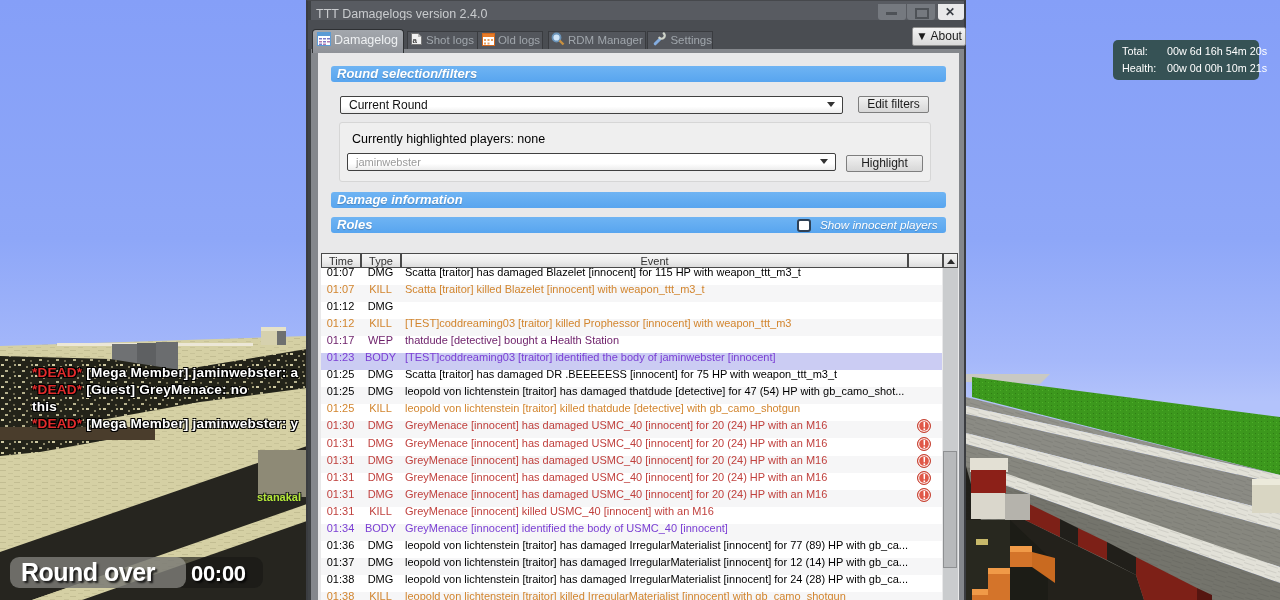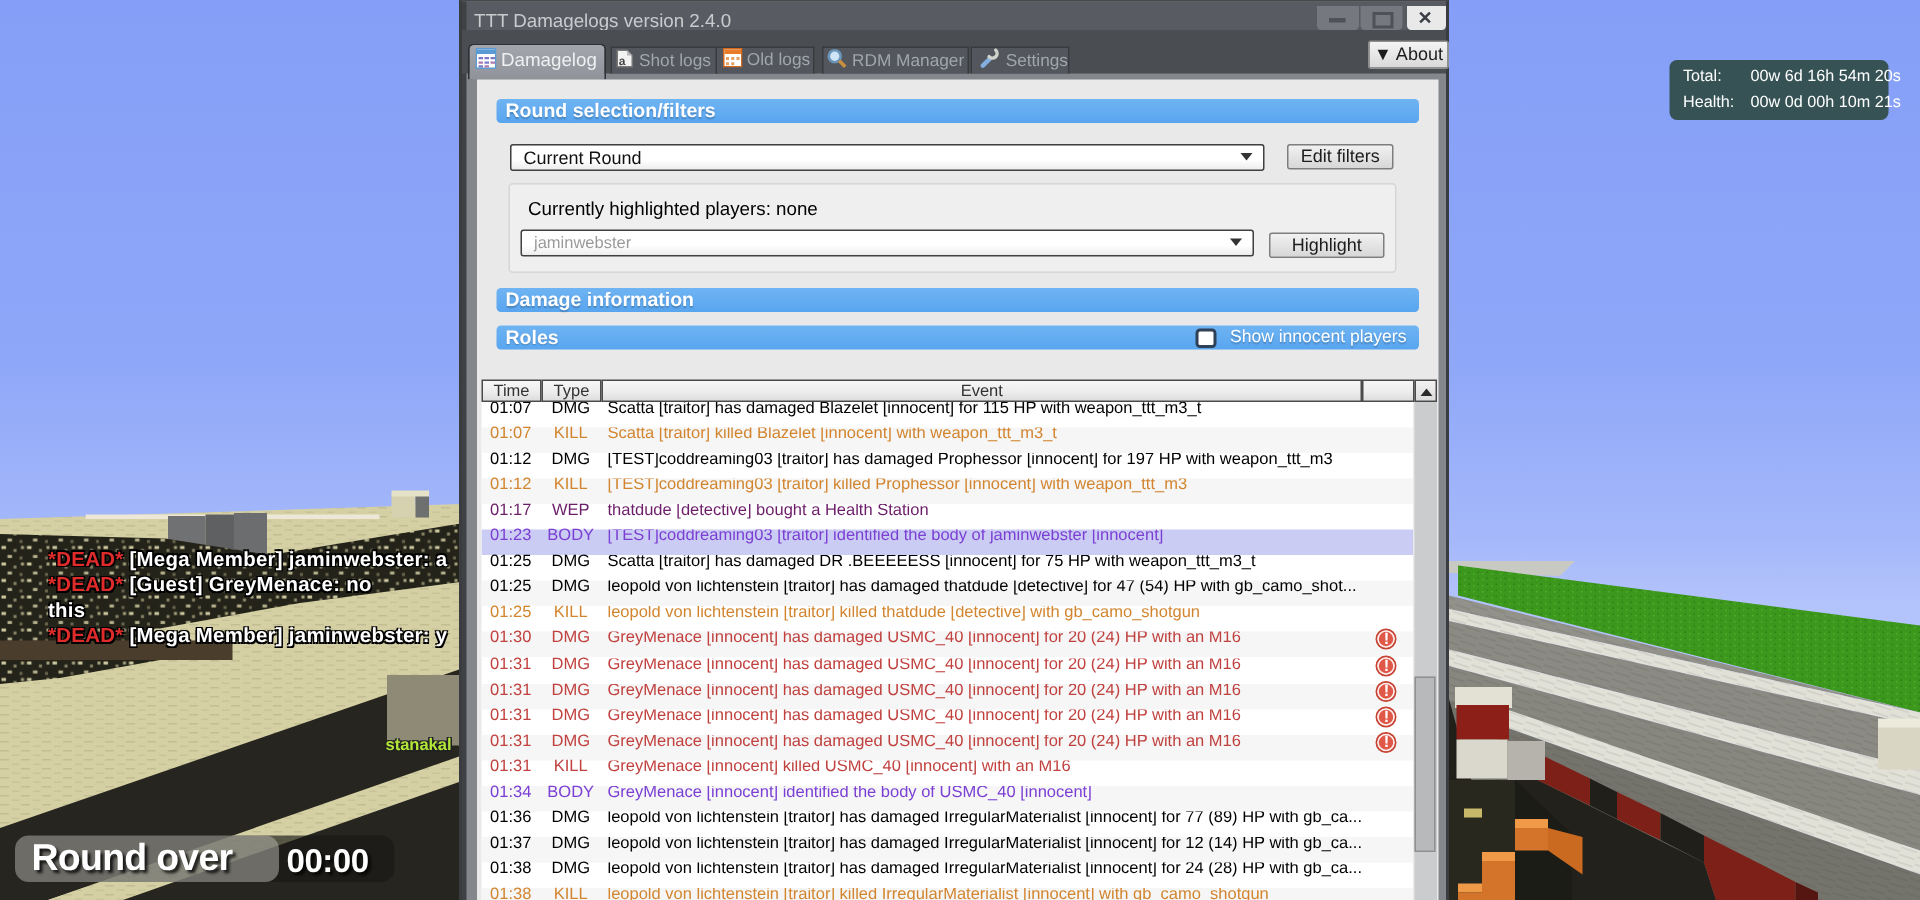--- a/index.html
+++ b/index.html
@@ -34,21 +34,21 @@
 .tab .ic { display:inline-block; vertical-align:-2px; margin:0 3px 0 2px; }
 #tab0 { left:4px; top:28px; height:24px; width:92px; padding-left:2px; background:linear-gradient(#a3a7ad,#8f9298); border:1px solid #2e3033; border-bottom:none; border-radius:4px 4px 0 0; color:#eef0f2; line-height:20px; font-size:12.5px; }
 #tab1 { left:99px; width:72px; }
 #tab2 { left:169px; width:66px;text-align:center; }
 #tab3 { left:240px; width:98px; }
 #tab4 { left:339px; width:66px;text-align:right; }
 #aboutbtn { position:absolute; left:604px; top:26px; width:54px; height:19px; background:linear-gradient(#f4f4f4,#d9d9d9); border:1px solid #8f8f8f; border-radius:2px; font-size:12px; color:#1c1c1c; text-align:center; line-height:17px; }
 #content { position:absolute; left:10px; top:52px; width:641px; height:548px; background:#e9e9ea; }
 
 
-.bluehdr { position:absolute; left:23px; width:615px; height:16px; background:linear-gradient(#6fb4f3,#58a5ef); border-radius:3px; color:#fff; font-weight:bold; font-size:13px; line-height:16px; padding-left:6px; text-shadow:0 1px 1px rgba(0,0,0,0.22); }
+.bluehdr { position:absolute; left:23px; width:615px; height:16px; background:linear-gradient(#6fb4f3,#58a5ef); border-radius:3px; color:#fff; font-weight:bold; font-size:13px; line-height:16px; padding-left:6px; text-shadow:0 1px 1px rgba(0,0,0,0.22);font-style:italic; }
 .dd { position:absolute; background:linear-gradient(#ffffff,#ffffff 60%,#ececec); border:1px solid #404040; border-radius:2px; font-size:12px; color:#111; }
 .dd .arr { position:absolute; right:7px; top:45%; width:0; height:0; border:4px solid transparent; border-top:5px solid #333; transform:translateY(-2px); }
 .btn { position:absolute; background:linear-gradient(#f1f1f1,#d7d7d7); border:1px solid #7e7e7e; border-radius:2px; font-size:12px; color:#1c1c1c; text-align:center; }
 #dd1 { left:32px; top:95px; width:503px; height:18px; line-height:17px; padding-left:8px; }
 #editbtn { left:550px; top:95px; width:71px; height:17px; line-height:15px; }
 #panel { position:absolute; left:31px; top:121px; width:592px; height:60px; background:#efefef; border:1px solid #d6d6d6; border-radius:3px; }
 #curlabel { position:absolute; left:44px; top:131px; font-size:12.5px; color:#000; }
 #dd2 { left:39px; top:152px; width:489px; height:18px; line-height:17px; padding-left:8px; color:#9a9a9a; font-size:11px; }
 #hlbtn { left:538px; top:154px; width:77px; height:17px; line-height:15px; }
 #rolehdr .cb { position:absolute; left:466px; top:1.5px; width:14px; height:13px; background:#fff; border:2px solid #2f4156; border-radius:3px; }
@@ -251,21 +251,20 @@
             <span class="e">Scatta [traitor] has damaged Blazelet [innocent] for 115 HP with weapon_ttt_m3_t</span>
           </div>
           <div class="row alt ko" style="top: 17.05px;">
             <span class="t">01:07</span>
             <span class="y">KILL</span>
             <span class="e">Scatta [traitor] killed Blazelet [innocent] with weapon_ttt_m3_t</span>
           </div>
           <div class="row  " style="top: 34.1px;">
             <span class="t">01:12</span>
             <span class="y">DMG</span>
-            <span class="e">[TEST]coddreaming03 [traitor] has damaged Prophessor [innocent] for 197 HP with weapon_ttt_m3</span>
           </div>
           <div class="row alt ko" style="top: 51.15px;">
             <span class="t">01:12</span>
             <span class="y">KILL</span>
             <span class="e">[TEST]coddreaming03 [traitor] killed Prophessor [innocent] with weapon_ttt_m3</span>
           </div>
           <div class="row  km" style="top: 68.2px;">
             <span class="t">01:17</span>
             <span class="y">WEP</span>
             <span class="e">thatdude [detective] bought a Health Station</span>

